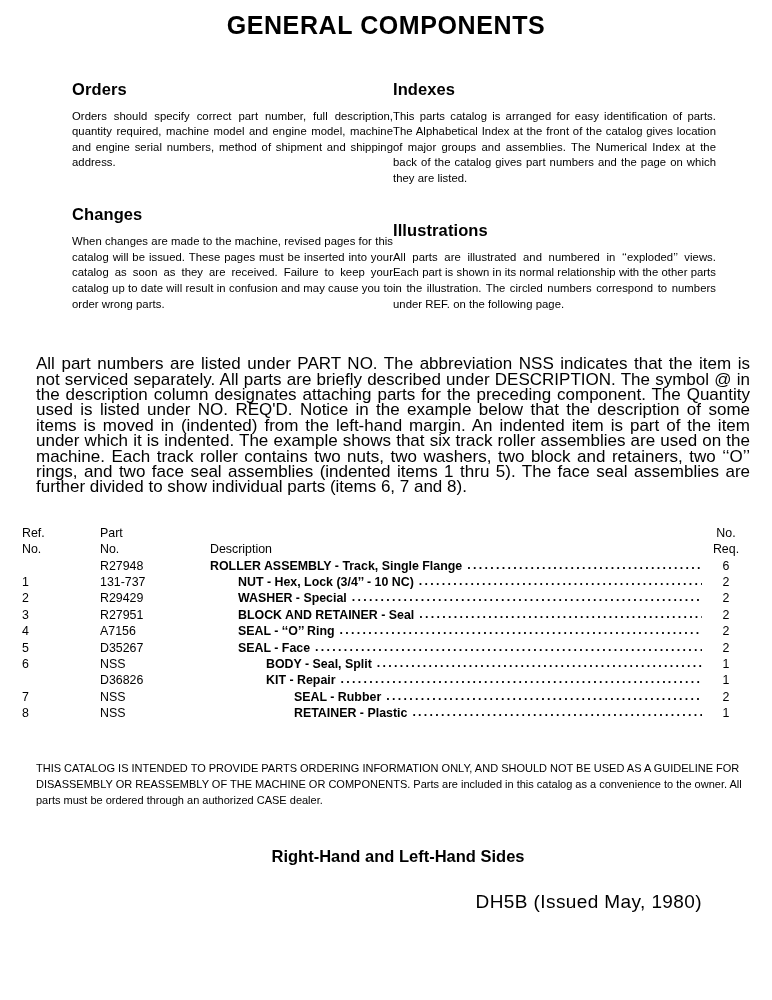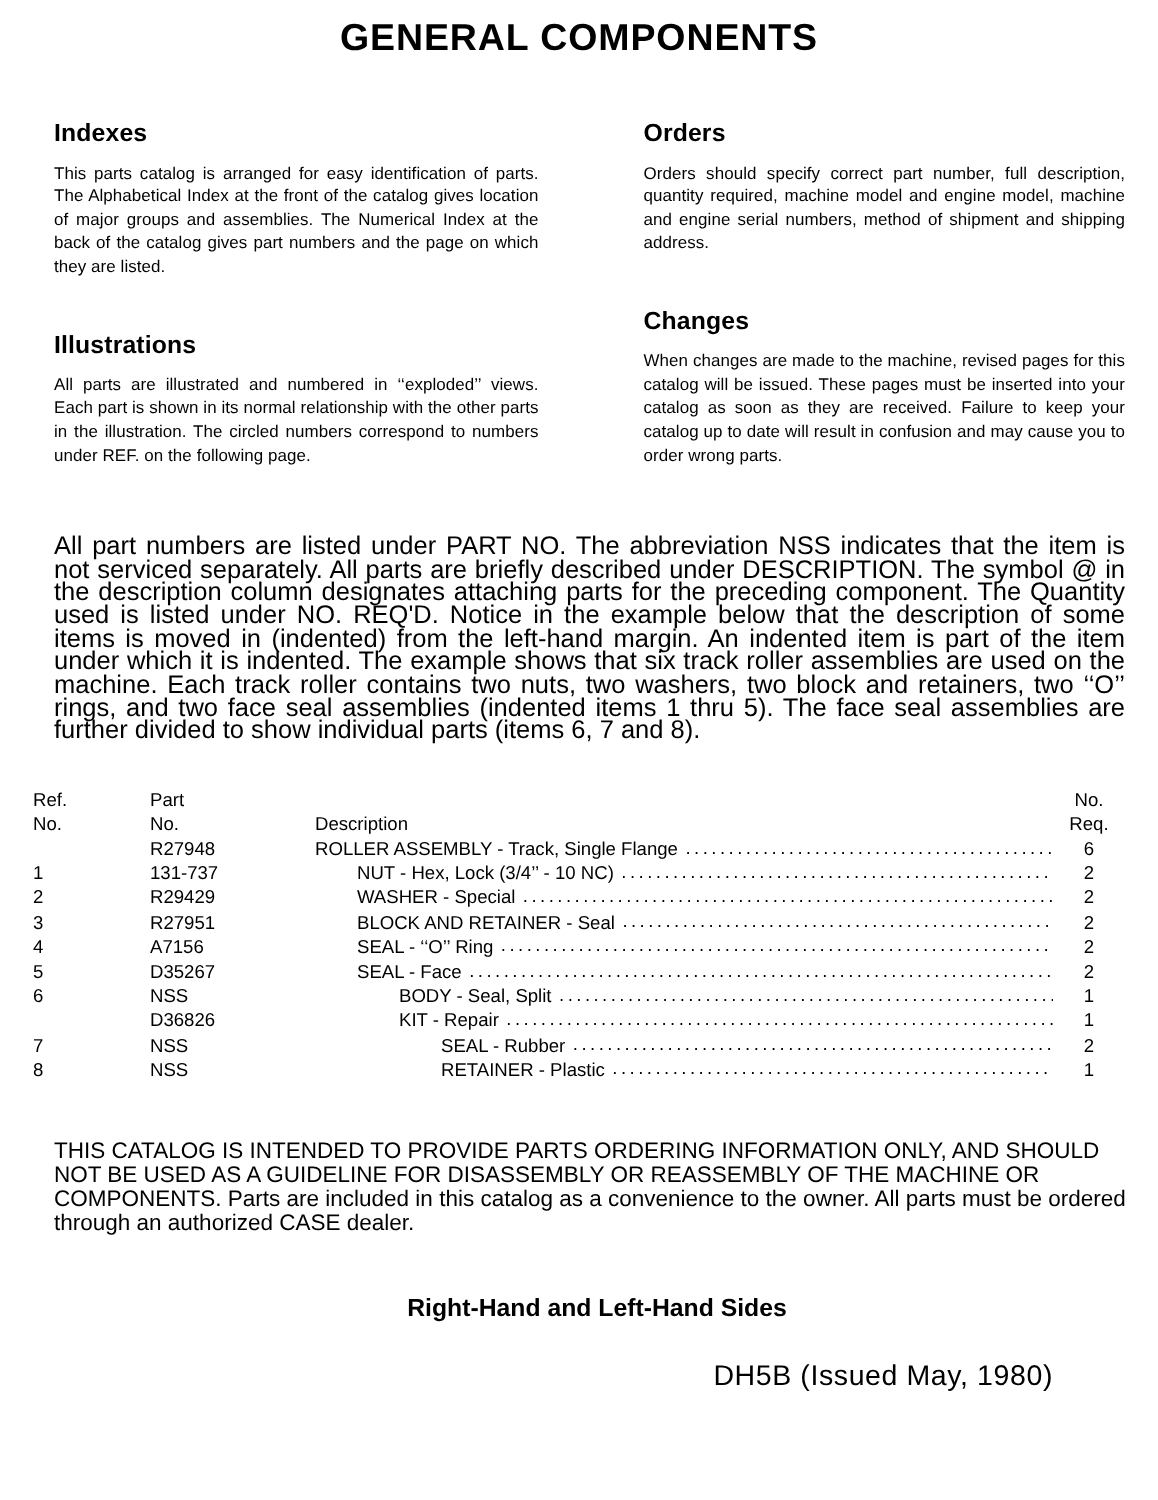--- a/index.html
+++ b/index.html
@@ -117,20 +117,21 @@
   .hdr-line2 td { padding-bottom: 2px; }
 
   .desc-cell {
     position: relative;
     overflow: hidden;
     padding-right: 4px;
   }
   .desc-inner {
     display: flex;
     align-items: center;
+    font-weight: bold;
   }
   .desc-label { white-space: nowrap; }
   .leader {
     flex: 1 1 auto;
     overflow: hidden;
     white-space: nowrap;
     margin-left: 5px;
     letter-spacing: 2.3px;
     font-size: 12.4px;
     position: relative;
@@ -139,21 +140,21 @@
   .ind0 { padding-left: 0px; }
   .ind1 { padding-left: 28px; }
   .ind2 { padding-left: 56px; }
   .ind3 { padding-left: 84px; }
 
   
   .notice {
     margin-top: 38px;
     padding: 0 16px 0 36px;
     box-sizing: border-box;
-    font-size: 15px;
+    font-size: 11px;
     line-height: 16px;
     text-align: left;
   }
 
   
   .rl-section {
     margin-top: 39px;
     padding: 0 12px 0 36px;
     box-sizing: border-box;
   }
@@ -174,34 +175,34 @@
 </style>
 </head>
 <body>
 
 <div class="page">
 
   <h1 class="page-title">GENERAL COMPONENTS</h1>
 
   <div class="two-col">
 
+    <div class="col right">
+      <h2 class="sec-head">Orders</h2>
+      <p class="body-text">Orders should specify correct part number, full description, quantity required, machine model and engine model, machine and engine serial numbers, method of shipment and shipping address.</p>
+
+      <h2 class="sec-head spaced">Changes</h2>
+      <p class="body-text">When changes are made to the machine, revised pages for this catalog will be issued. These pages must be inserted into your catalog as soon as they are received. Failure to keep your catalog up to date will result in confusion and may cause you to order wrong parts.</p>
+    </div>
+
     <div class="col left">
       <h2 class="sec-head">Indexes</h2>
       <p class="body-text">This parts catalog is arranged for easy identification of parts. The Alphabetical Index at the front of the catalog gives location of major groups and assemblies. The Numerical Index at the back of the catalog gives part numbers and the page on which they are listed.</p>
 
       <h2 class="sec-head spaced">Illustrations</h2>
       <p class="body-text">All parts are illustrated and numbered in ‘‘exploded’’ views. Each part is shown in its normal relationship with the other parts in the illustration. The circled numbers correspond to numbers under REF. on the following page.</p>
-    </div>
-
-    <div class="col right">
-      <h2 class="sec-head">Orders</h2>
-      <p class="body-text">Orders should specify correct part number, full description, quantity required, machine model and engine model, machine and engine serial numbers, method of shipment and shipping address.</p>
-
-      <h2 class="sec-head spaced">Changes</h2>
-      <p class="body-text">When changes are made to the machine, revised pages for this catalog will be issued. These pages must be inserted into your catalog as soon as they are received. Failure to keep your catalog up to date will result in confusion and may cause you to order wrong parts.</p>
     </div>
 
   </div>
 
   <div class="section-2">
     <p class="wide-text">All part numbers are listed under PART NO. The abbreviation NSS indicates that the item is not serviced separately. All parts are briefly described under DESCRIPTION. The symbol @ in the description column designates attaching parts for the preceding component. The Quantity used is listed under NO. REQ'D. Notice in the example below that the description of some items is moved in (indented) from the left-hand margin. An indented item is part of the item under which it is indented. The example shows that six track roller assemblies are used on the machine. Each track roller contains two nuts, two washers, two block and retainers, two ‘‘O’’ rings, and two face seal assemblies (indented items 1 thru 5). The face seal assemblies are further divided to show individual parts (items 6, 7 and 8).</p>
   </div>
 
   <div class="parts-table">
     <table class="parts">

